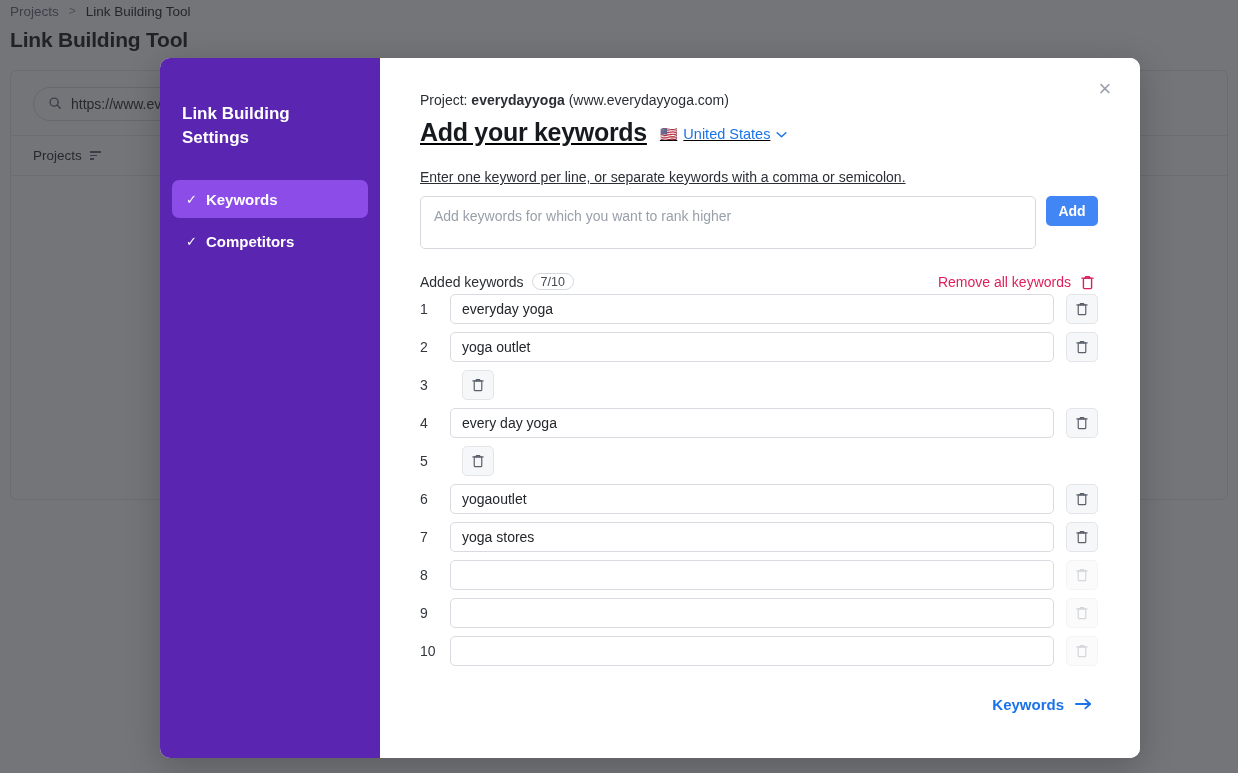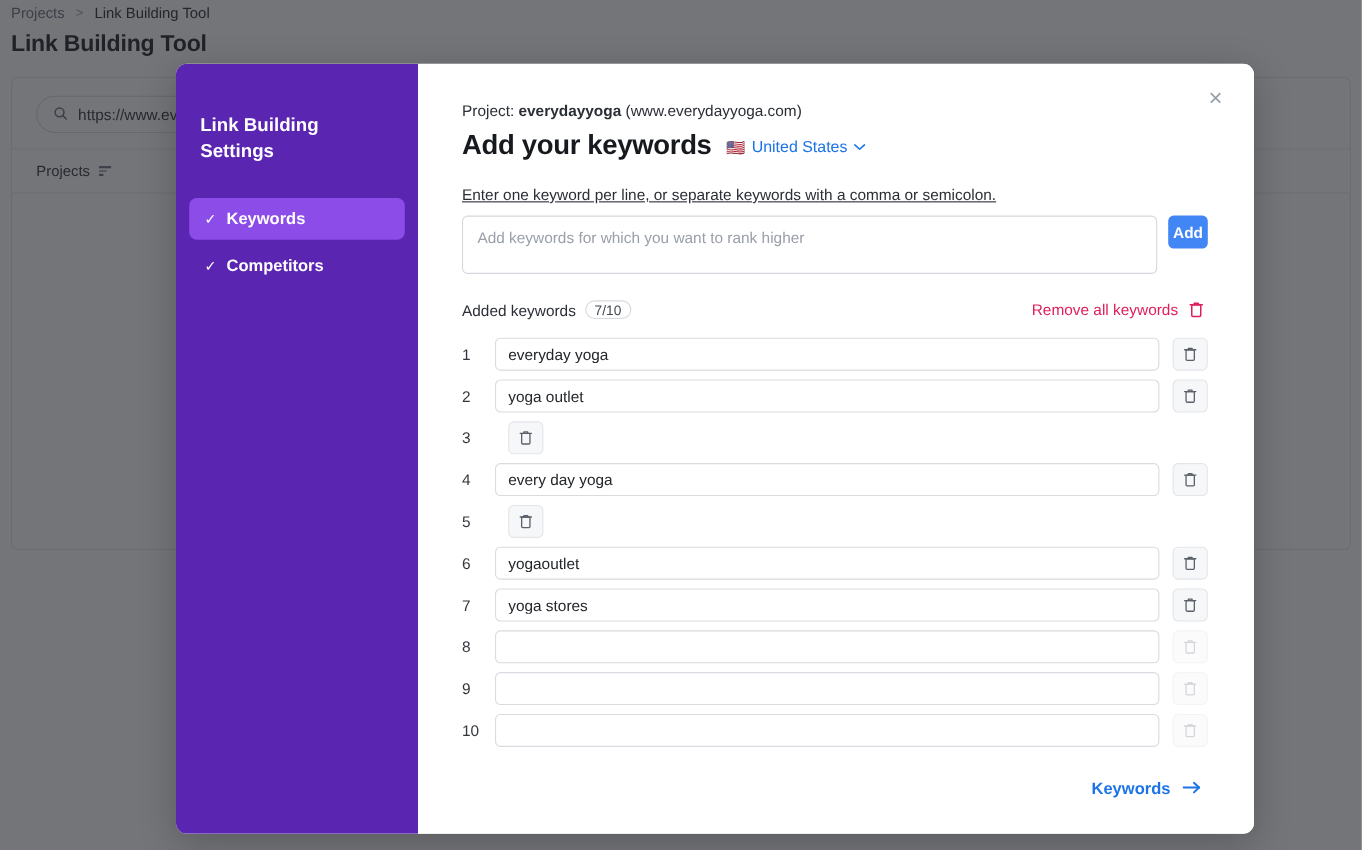--- a/index.html
+++ b/index.html
@@ -97,21 +97,21 @@
   .close-btn {
     position: absolute; right: 20px; top: 16px;
     width: 30px; height: 30px;
     display: flex; align-items: center; justify-content: center;
     color: #9aa0aa; font-size: 22px; line-height: 1;
     cursor: pointer; font-family: "Liberation Sans", sans-serif;
     font-weight: 300;
   }
   .project-line { font-size: 14px; color: #2b2f35; margin-bottom: 10px; }
   .project-line b { font-weight: bold; }
-  .title-row { display: flex; align-items: center; gap: 13px; margin-bottom: 22px; }
+  .title-row { display: flex; align-items: center; gap: 13px; margin-bottom: 22px; text-decoration: underline; }
   .modal-h1 { font-size: 25px; font-weight: bold; color: #16191d; letter-spacing: -0.3px; }
   .country-sel {
     display: flex; align-items: center; gap: 6px;
     font-size: 14.5px; color: #1a73e8; cursor: pointer; padding-top: 3px;
   }
   .flag { font-size: 14px; line-height: 1; }
   .chev { font-size: 11px; }
 
   .hint { font-size: 14px; color: #2b2f35; margin-bottom: 11px; text-decoration: underline; }
 
@@ -119,30 +119,30 @@
   .entry-area {
     flex: 1; height: 53px;
     border: 1px solid #d5d8dd; border-radius: 5px;
     padding: 10px 13px;
     font-size: 14px; color: #33373d; resize: none; outline: none;
     font-family: "Liberation Sans", sans-serif; line-height: 1.35;
     background: #fff;
   }
   .entry-area::placeholder { color: #9aa0aa; }
   .add-btn {
-    width: 36px; height: 30px;
+    width: 52px; height: 30px;
     background: #4285f4; color: #fff;
     border: none; border-radius: 5px;
     font-size: 14px; font-weight: bold; cursor: pointer;
     font-family: "Liberation Sans", sans-serif;
   }
 
   .list-head {
-    display: flex; align-items: flex-start; justify-content: space-between;
-    margin-bottom: 17px; padding-right: 4px;
+    display: flex; align-items: flex-end; justify-content: space-between;
+    margin-bottom: 4px; padding-right: 4px;
   }
   .list-head-l { display: flex; align-items: center; gap: 8px; font-size: 14px; color: #2b2f35; }
   .counter {
     border: 1px solid #d5d8dd; border-radius: 11px;
     padding: 1px 8px 0; font-size: 12.5px; color: #444a52;
   }
   .remove-all {
     display: flex; align-items: center; gap: 10px;
     font-size: 14px; color: #e01e5a; cursor: pointer;
   }

